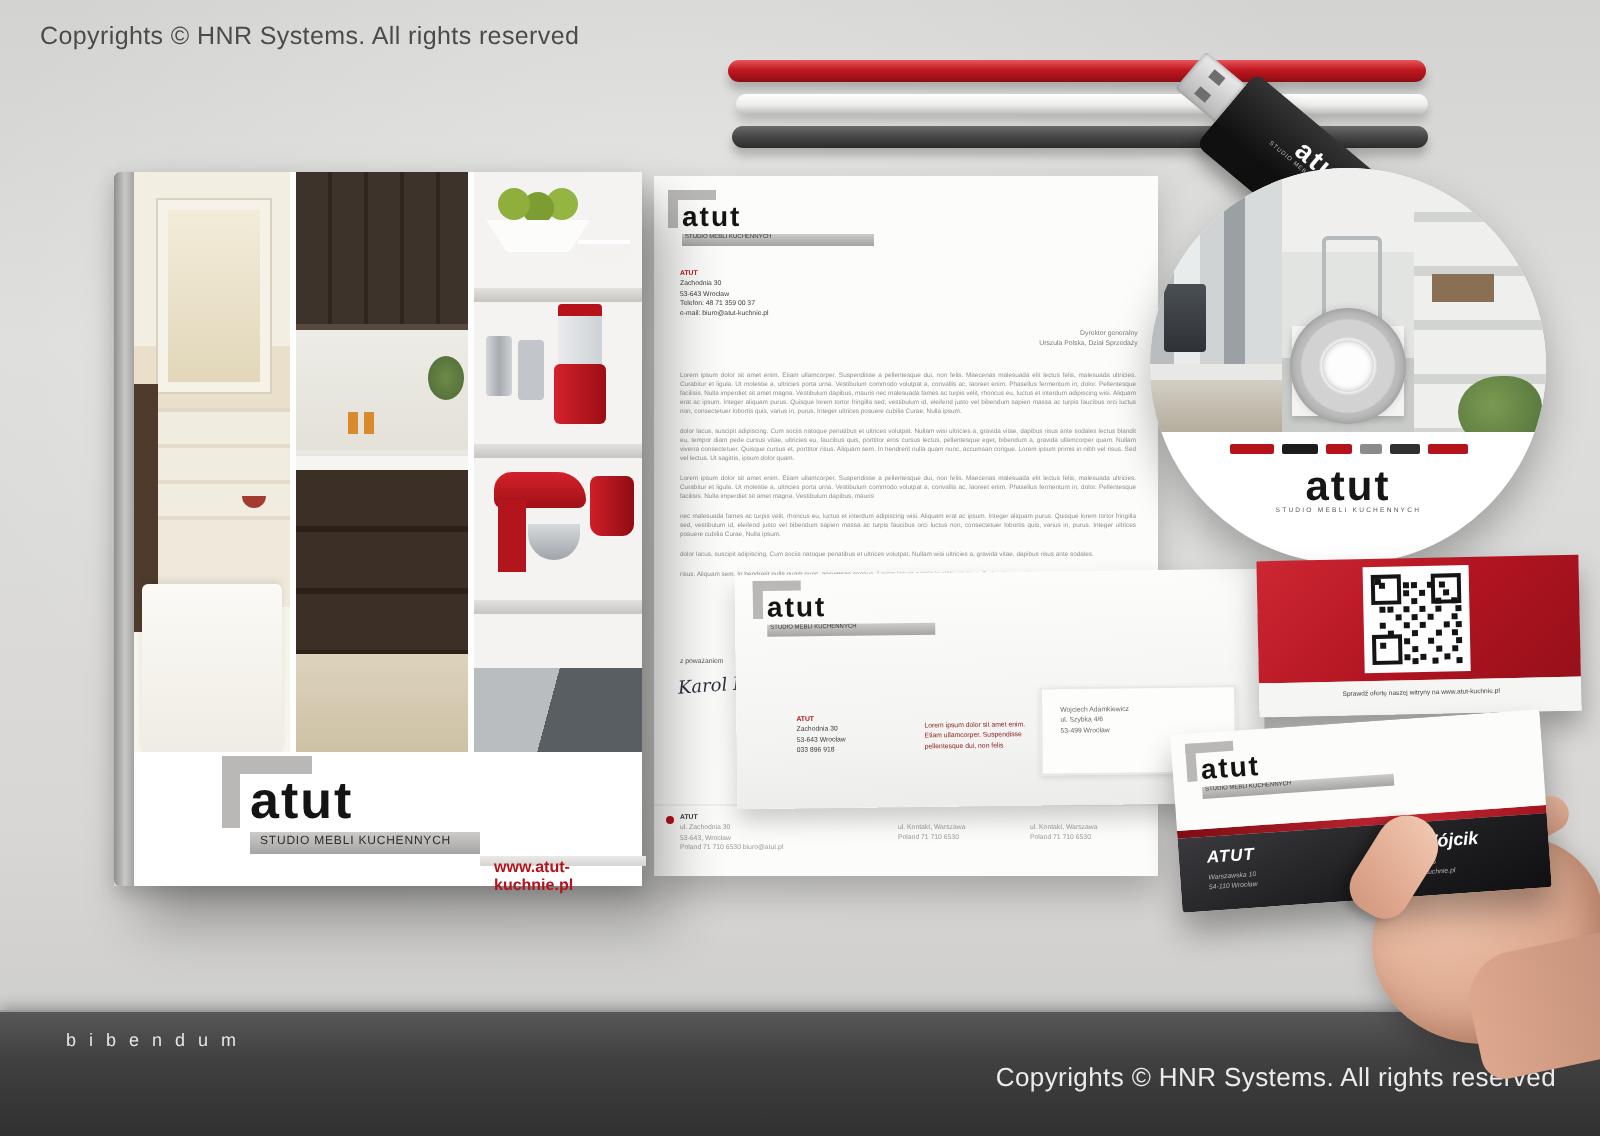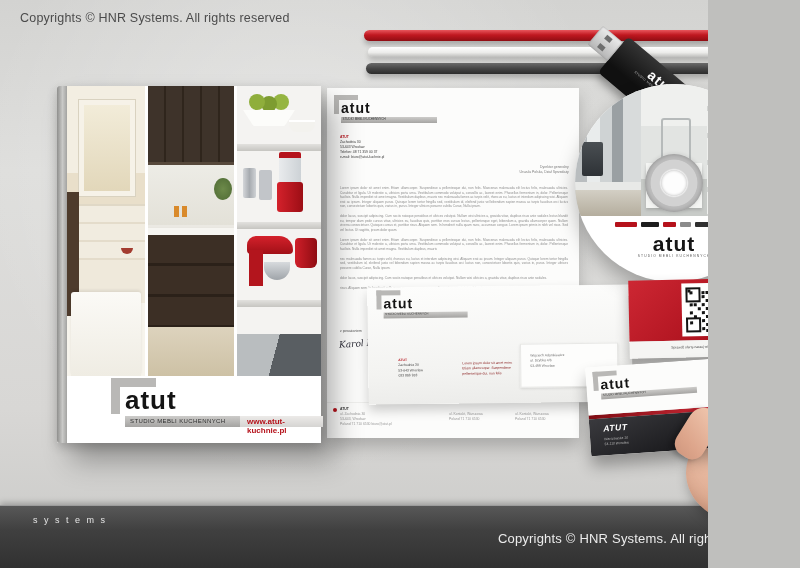--- a/index.html
+++ b/index.html
@@ -1,16 +1,16 @@
 <!DOCTYPE html>
 <html><head>
 <meta charset="utf-8">
 <style>
   html,body{margin:0;padding:0;background:#bfbfbd;}
-  #canvas{position:relative;width:708px;height:568px;overflow:hidden;
+  #canvas{position:relative;width:800px;height:568px;overflow:hidden;
     font-family:"Liberation Sans",sans-serif;
     background:
       radial-gradient(ellipse at 42% 30%, rgba(255,255,255,.35) 0%, rgba(255,255,255,0) 55%),
       linear-gradient(180deg,#d3d3d1 0%,#dededc 30%,#d8d7d5 72%,#c9c9c7 100%);}
   .abs{position:absolute;}
 
   
   .copyright-top{left:20px;top:11px;font-size:12.5px;color:#4b4b4b;letter-spacing:.2px;z-index:2;}
 
   
@@ -127,21 +127,21 @@
   
   .atut-logo{position:absolute;}
   .atxt{font-weight:bold;color:#141414;line-height:1;letter-spacing:1px;position:relative;z-index:1;}
   .bracket{position:absolute;z-index:0;}
   .logo-lg .atxt{font-size:26px;}
   .logo-lg .bracket{left:-14px;top:-9px;width:36px;height:27px;border-left:9px solid #b9b8b6;border-top:9px solid #b9b8b6;}
   .logo-lg .abar{margin-top:3px;width:198px;height:11px;display:flex;}
   .abar-tag-wrap{background:linear-gradient(180deg,#cccbc9,#a5a4a2);color:#2e2e2e;}
   .logo-lg .abar-tag-wrap{width:110px;font-size:6px;padding:2px 0 0 5px;letter-spacing:.4px;}
   .abar-web-wrap{flex:1;background:linear-gradient(180deg,#eceae8,#d5d4d2);color:#b5121b;font-weight:bold;}
-  .logo-lg .abar-web-wrap{font-size:8px;padding:1px 0 4px 7px;}
+  .logo-lg .abar-web-wrap{font-size:8px;padding:1px 0 4px 7px;margin-top:12px;}
   .logo-sm .atxt{font-size:14px;}
   .logo-sm .bracket{left:-7px;top:-6px;width:19px;height:14px;border-left:5px solid #b9b8b6;border-top:5px solid #b9b8b6;}
   .logo-sm .abar{margin-top:2px;height:6px;background:linear-gradient(180deg,#cccbc9,#a5a4a2);overflow:hidden;}
   .logo-sm .abar span{display:block;font-size:6px;color:#333;transform:scale(.5);transform-origin:0 0;width:200%;padding-left:3px;}
 
   
   .sc55{font-size:6.2px;line-height:1.5;transform:scale(.55);transform-origin:0 0;width:182%;}
   .sc55r{font-size:6.2px;line-height:1.5;transform:scale(.55);transform-origin:100% 0;width:182%;margin-left:-82%;text-align:right;}
   .sc50{font-size:6.4px;line-height:1.4;transform:scale(.5);transform-origin:0 0;width:200%;}
 
@@ -475,18 +475,18 @@
           <div>Tel (+48 695 402 596</div>
           <div>E-mail: info@atutkuchnie.pl</div>
         </div>
       </div>
     </div>
   </div>
   <div class="abs hand-thumb"></div>
 
   <div class="abs footer-bar">
     <div class="hnr">
-      <div class="hnr-sub">systems</div>
+      <div class="hnr-sub">bibendum</div>
     </div>
     <div class="footer-copy">Copyrights © HNR Systems. All rights reserved</div>
   </div>
 
 </div>
 
 </body></html>

